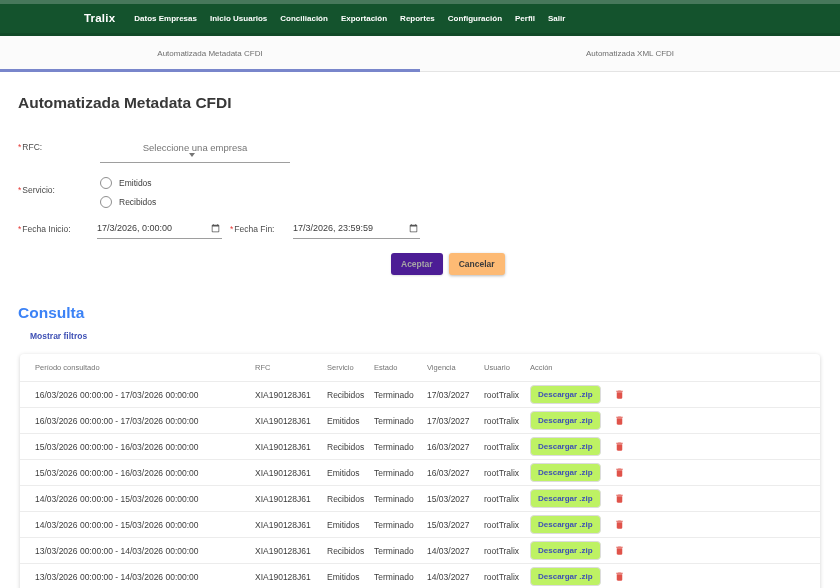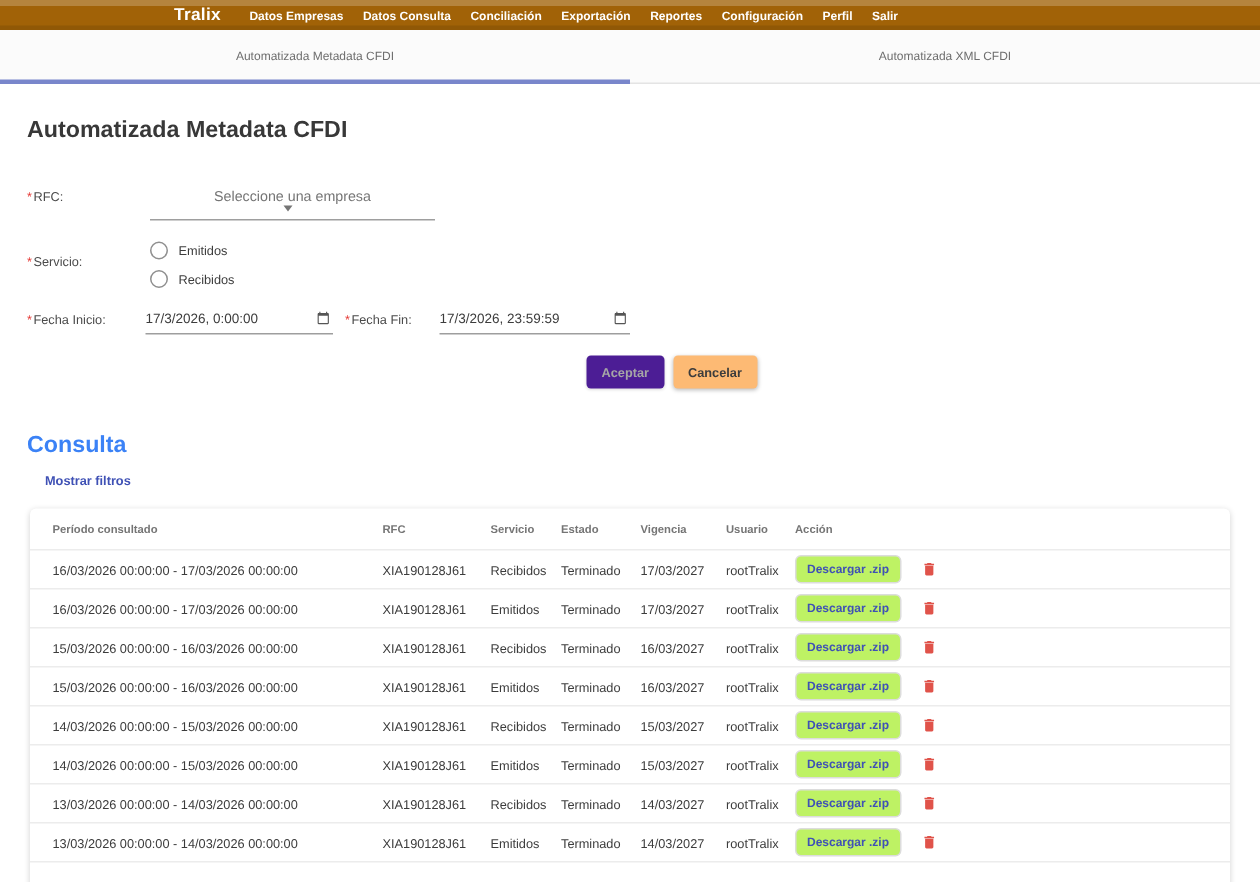--- a/index.html
+++ b/index.html
@@ -1,21 +1,21 @@
 <!DOCTYPE html>
 <html><head>
 <meta charset="utf-8">
 <style>
   * { margin:0; padding:0; box-sizing:border-box; }
   html,body { width:840px; height:588px; overflow:hidden; background:#fff;
     font-family:"Liberation Sans", sans-serif; color:#3c3c3c; }
 
   
-  .navbar { height:20px; background:#a16207; display:flex; align-items:center;
-    padding-left:116px; gap:13px;
+  .navbar { height:36px; background:#14532d; display:flex; align-items:center;
+    padding-left:84px; gap:13px;
     box-shadow: inset 0 4px 0 rgba(255,255,255,0.22), inset 0 -3px 0 rgba(0,0,0,0.10); }
   .brand { color:#fff; font-size:11.5px; font-weight:bold; letter-spacing:.2px; margin-right:6px; cursor:pointer; }
   .nav-item { color:#fff; font-size:8px; font-weight:bold; text-decoration:none; cursor:pointer; white-space:nowrap; }
 
   
   .tabbar { height:36px; display:flex; background:#fbfbfb; border-bottom:1px solid #e4e4e4; }
   .tab { flex:1; display:flex; align-items:center; justify-content:center;
     font-size:8px; color:#6e6e6e; position:relative; cursor:pointer; }
   .tab.active::after { content:""; position:absolute; left:0; right:0; bottom:-1px; height:3px; background:#7986cb; }
 
@@ -47,37 +47,37 @@
   .btn.cancel { background:#fdba74; color:#3c3c3c; box-shadow:0 1px 3px rgba(0,0,0,0.28); }
 
   
   h2.consulta-title { font-size:15.5px; font-weight:bold; color:#3b82f6; margin-top:29px; }
   .filters-link { display:inline-block; margin:9px 0 0 12px; font-size:8.5px; font-weight:bold;
     color:#3f51b5; cursor:pointer; }
   .card { width:800px; margin:11px 0 0 20px; background:#fff; border-radius:4px;
     box-shadow:0 1px 4px rgba(0,0,0,0.18); }
   .thead, .trow { display:grid; grid-template-columns:220px 72px 47px 53px 57px 46px 1fr;
     align-items:center; padding-left:15px; border-bottom:1px solid #ececec; }
-  .thead { height:28px;font-weight:bold; }
+  .thead { height:28px; }
   .thead span { font-size:7.5px; color:#757575; }
   .trow { height:26px; }
   .trow .cell { font-size:8.5px; color:#3c3c3c; white-space:nowrap; }
   .cell.accion { display:flex; align-items:center; gap:13px; }
   .dl-btn { font-size:8px; font-weight:bold; color:#3f51b5; background:#bef264; border:1px solid #dcdcdc;
     border-radius:4px; padding:4px 7px; cursor:pointer; white-space:nowrap; }
   .trash { cursor:pointer; display:flex; }
   .trash svg { width:11px; height:13px; fill:#e0534a; }
 </style>
 </head>
 <body>
 
 <div class="navbar">
   <span class="brand">Tralix</span>
   <a class="nav-item">Datos Empresas</a>
-  <a class="nav-item">Datos Consulta</a>
+  <a class="nav-item">Inicio Usuarios</a>
   <a class="nav-item">Conciliación</a>
   <a class="nav-item">Exportación</a>
   <a class="nav-item">Reportes</a>
   <a class="nav-item">Configuración</a>
   <a class="nav-item">Perfil</a>
   <a class="nav-item">Salir</a>
 </div>
 
 <div class="tabbar">
   <div class="tab active">Automatizada Metadata CFDI</div>

